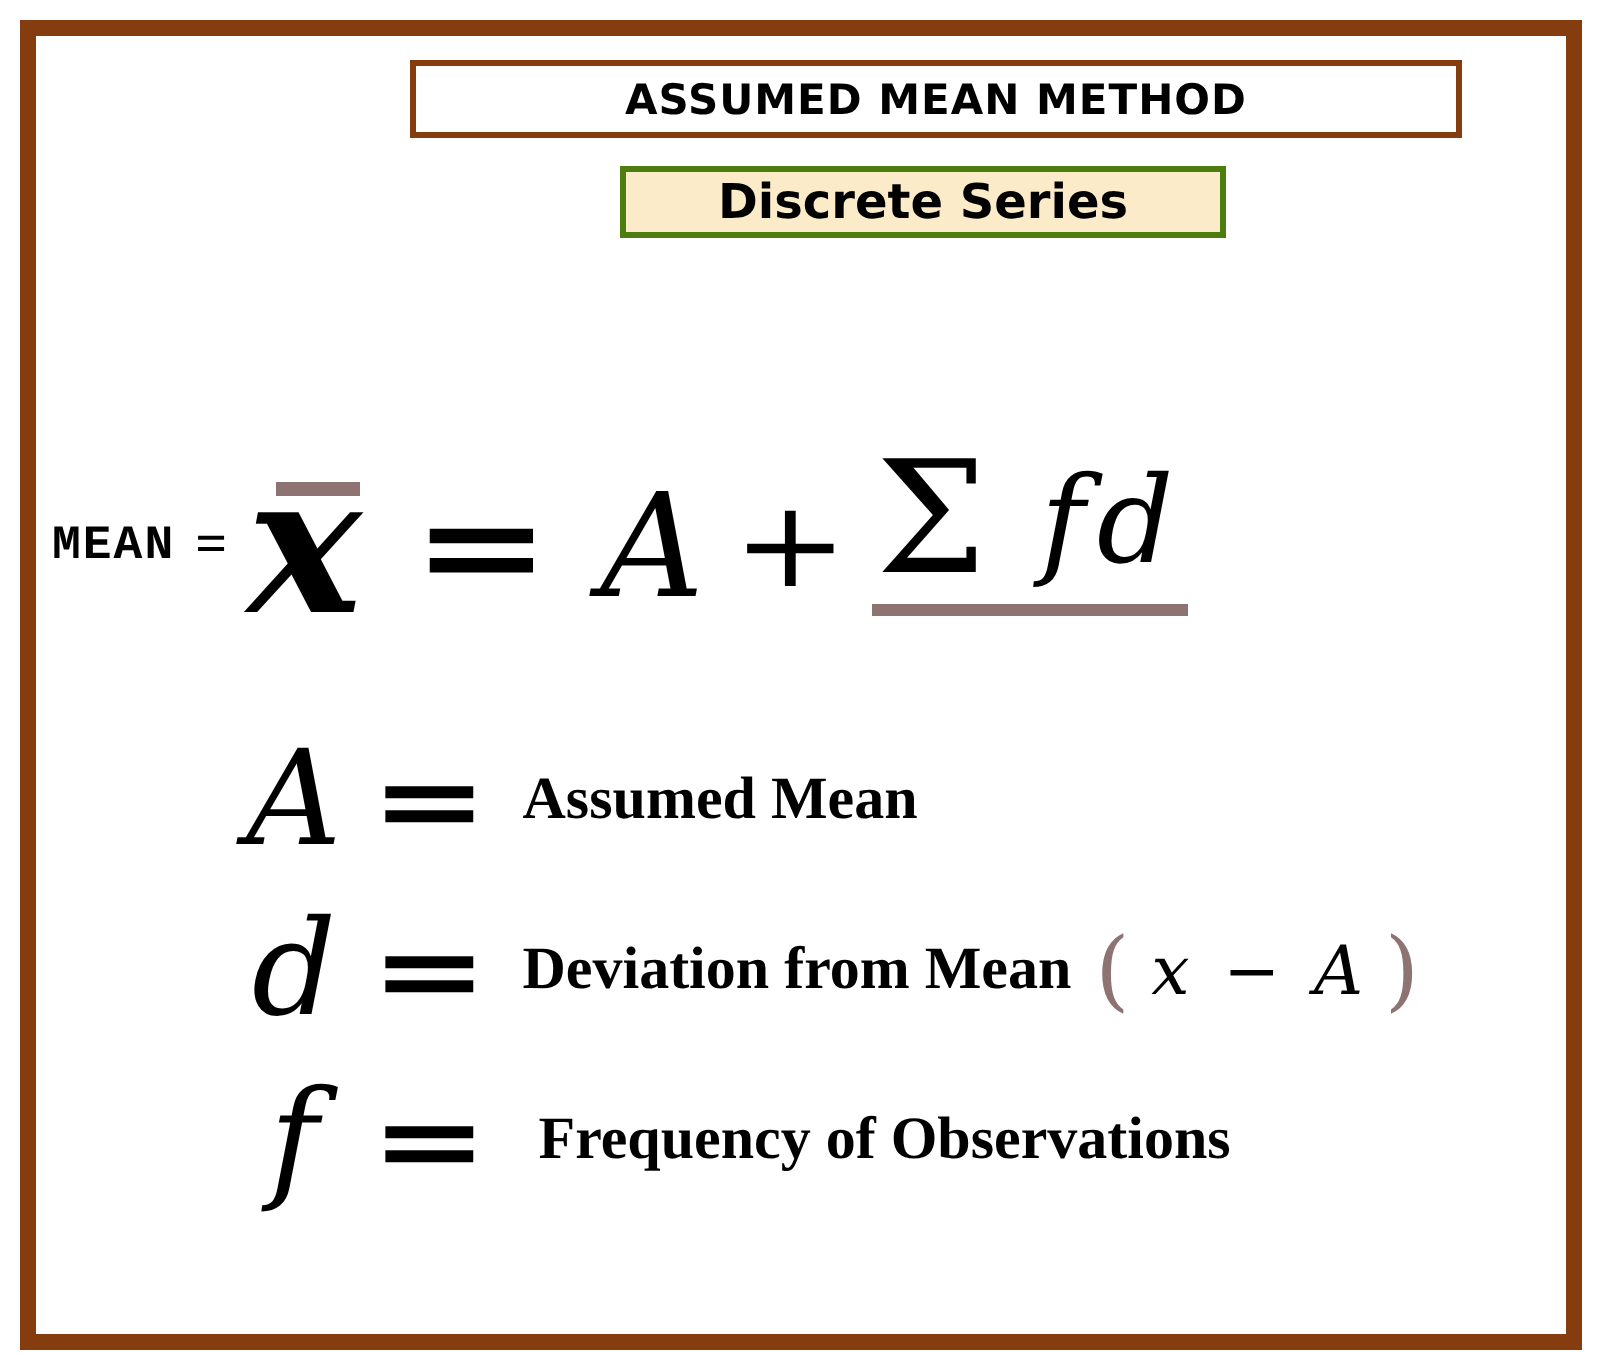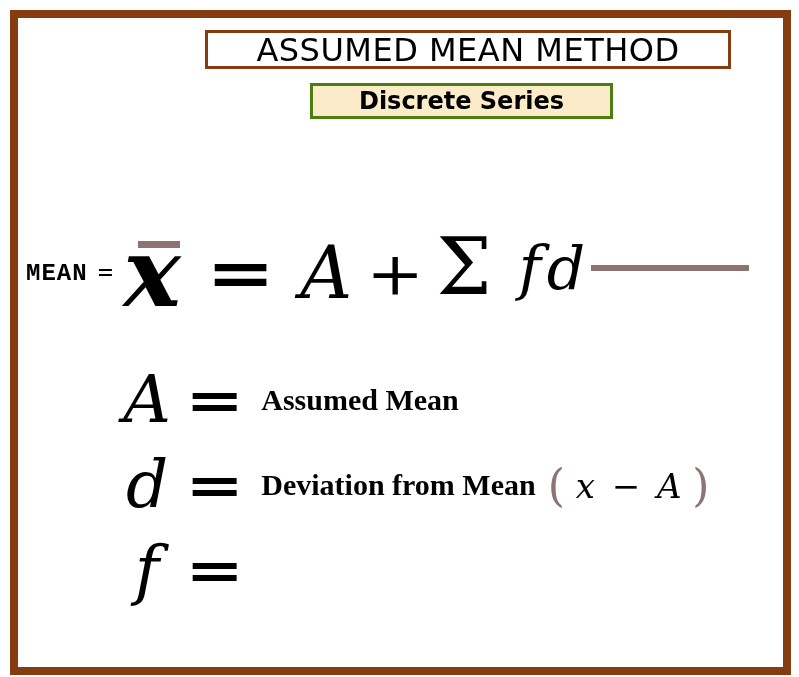--- a/index.html
+++ b/index.html
@@ -32,22 +32,22 @@
     left: 205px;
     top: 30px;
     width: 520px;
     height: 33px;
     background: #ffffff;
     border: 3px solid #853C0E;
     display: flex;
     align-items: center;
     justify-content: center;
     font-family: "DejaVu Sans", sans-serif;
-    font-weight: normal;
-    font-size: 32px;
+    font-weight: bold;
+    font-size: 21px;
     letter-spacing: 0.5px;
   }
 
   
   .subtitle-box {
     position: absolute;
     left: 310px;
     top: 83px;
     width: 297px;
     height: 30px;
@@ -109,20 +109,21 @@
     font-style: italic;
     margin-left: 32px;
   }
   .plus {
     font-size: 60px;
     margin-left: 18px;
     transform: scaleX(1.15);
   }
   .fraction {
     display: flex;
+    flex-direction: column;
     align-items: center;
     margin-left: 16px;
     transform: translateY(-6px);
   }
   .frac-num {
     font-size: 60px;
     line-height: 72px;
     white-space: nowrap;
   }
   .frac-num .sigma {
@@ -248,13 +249,14 @@
     <span>x</span>
     <span class="paren-minus">−</span>
     <span>A</span>
     <span class="paren">)</span>
   </span>
 </div>
 
 <div class="def-row row-f">
   <span class="def-symbol">f</span>
   <span class="def-eq">=</span>
+  <span class="def-label">Frequency of Observations</span>
 </div>
 
 </body></html>

